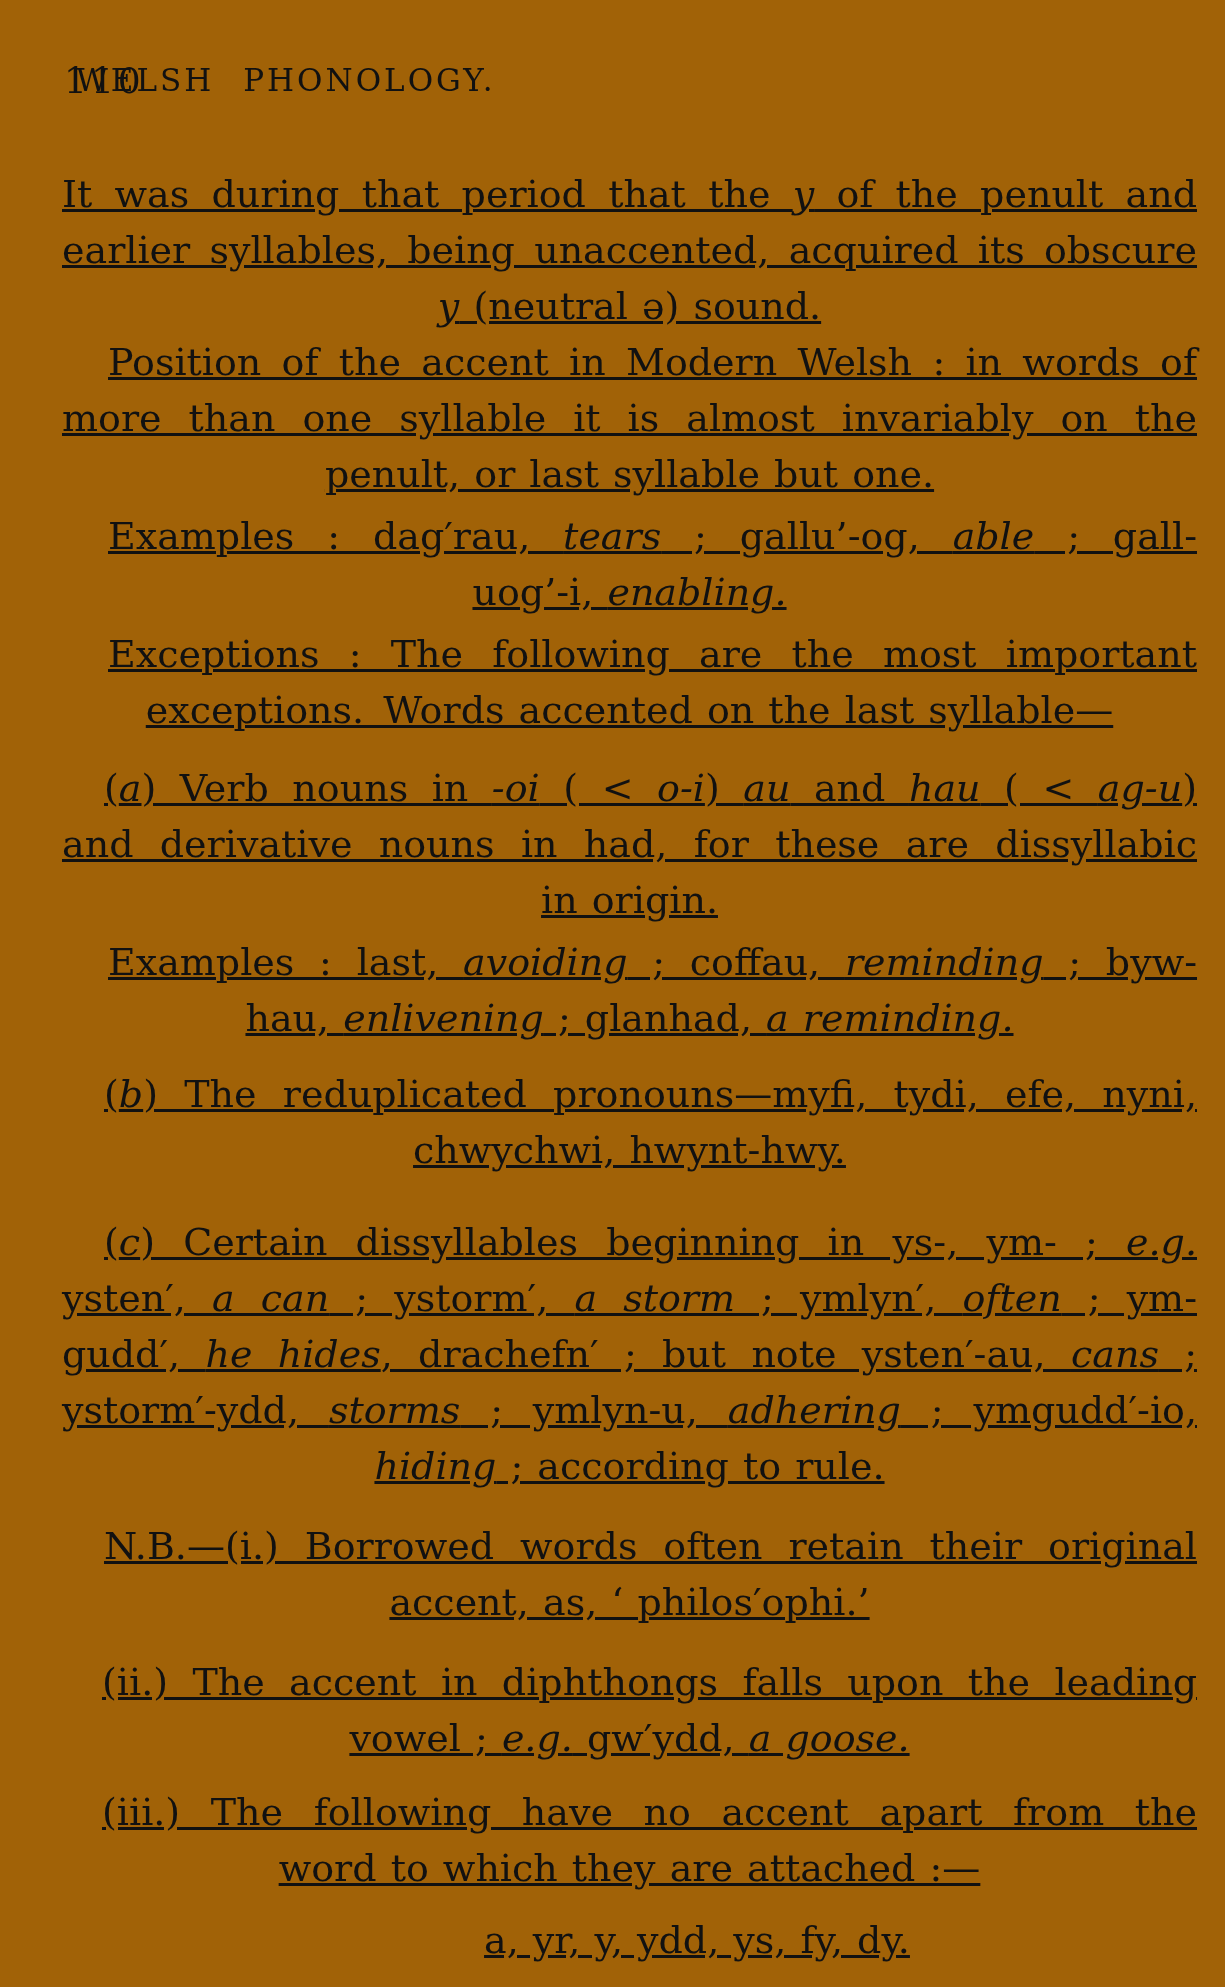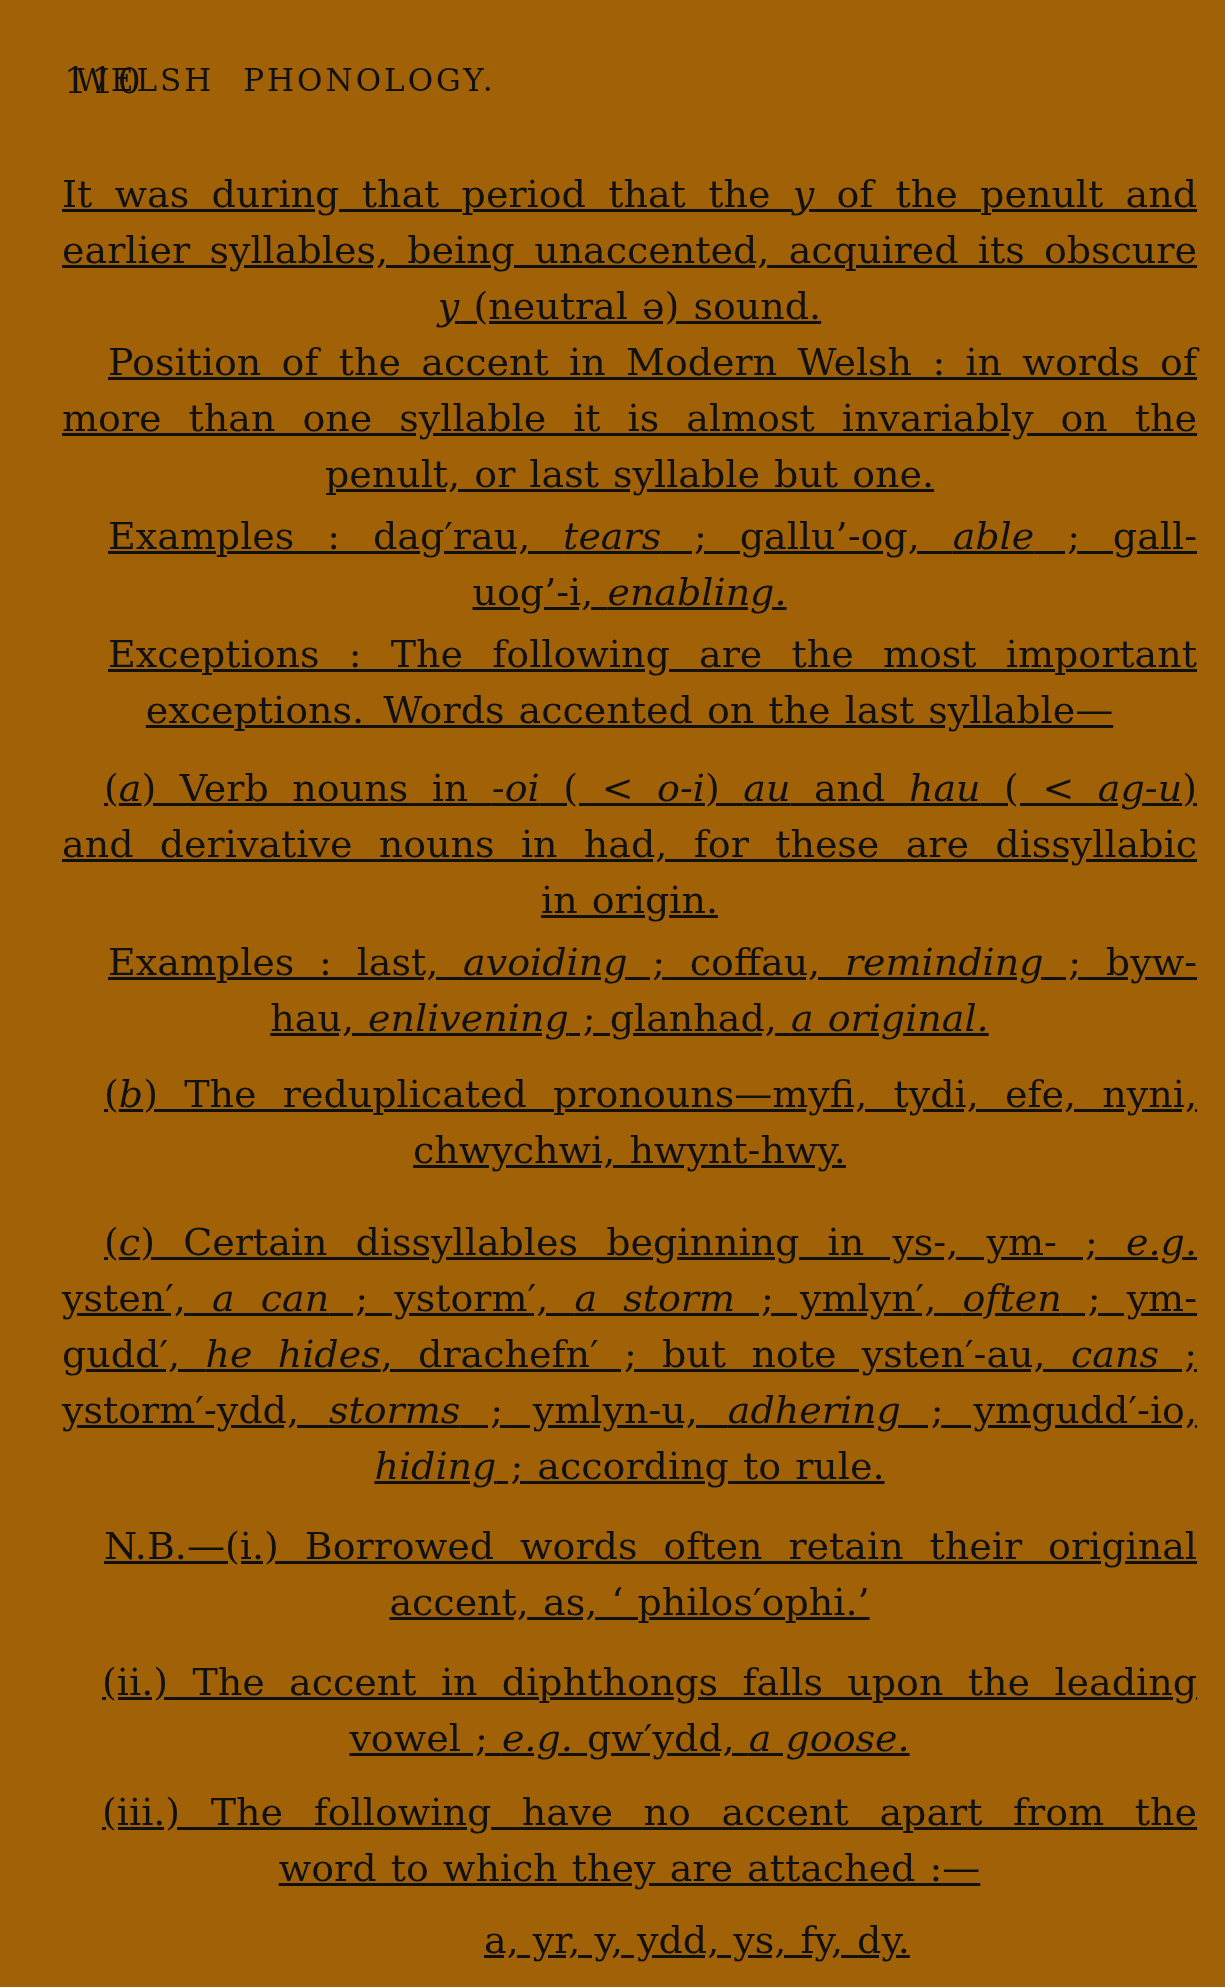--- a/index.html
+++ b/index.html
@@ -90,21 +90,21 @@
         <div class="line j" style="padding-left: 46px;"><span>Exceptions :  The following are the most important</span></div>
         <div class="line"><span>exceptions. Words accented on the last syllable—</span></div>
       </div>
       <div class="paragraph" style="margin-top: 22px;">
         <div class="line j" style="padding-left: 42px;"><span>(</span><i>a</i><span>) Verb nouns in </span><i>-oi</i><span> ( &lt; </span><i>o-i</i><span>) </span><i>au</i><span> and </span><i>hau</i><span> ( &lt; </span><i>ag-u</i><span>)</span></div>
         <div class="line j"><span>and derivative nouns in had, for these are  dissyllabic</span></div>
         <div class="line"><span>in origin.</span></div>
       </div>
       <div class="paragraph" style="margin-top: 6px;">
         <div class="line j" style="padding-left: 46px;"><span>Examples : last, </span><i>avoiding</i><span> ; coffau, </span><i>reminding</i><span> ; byw-</span></div>
-        <div class="line"><span>hau, </span><i>enlivening</i><span> ;  glanhad, </span><i>a original.</i></div>
+        <div class="line"><span>hau, </span><i>enlivening</i><span> ;  glanhad, </span><i>a reminding.</i></div>
       </div>
       <div class="paragraph" style="margin-top: 20px;">
         <div class="line j" style="padding-left: 42px;"><span>(</span><i>b</i><span>) The reduplicated pronouns—myfi, tydi, efe, nyni,</span></div>
         <div class="line"><span>chwychwi, hwynt-hwy.</span></div>
       </div>
       <div class="paragraph" style="margin-top: 36px;">
         <div class="line j" style="padding-left: 42px;"><span>(</span><i>c</i><span>) Certain dissyllables beginning in ys-, ym- ; </span><i>e.g.</i></div>
         <div class="line j"><span>ysten′, </span><i>a can</i><span> ;  ystorm′, </span><i>a storm</i><span> ; ymlyn′, </span><i>often</i><span> ; ym-</span></div>
         <div class="line j"><span>gudd′, </span><i>he hides</i><span>, drachefn′ ; but note ysten′-au, </span><i>cans</i><span> ;</span></div>
         <div class="line j"><span>ystorm′-ydd, </span><i>storms</i><span> ; ymlyn-u, </span><i>adhering</i><span> ; ymgudd′-io,</span></div>

